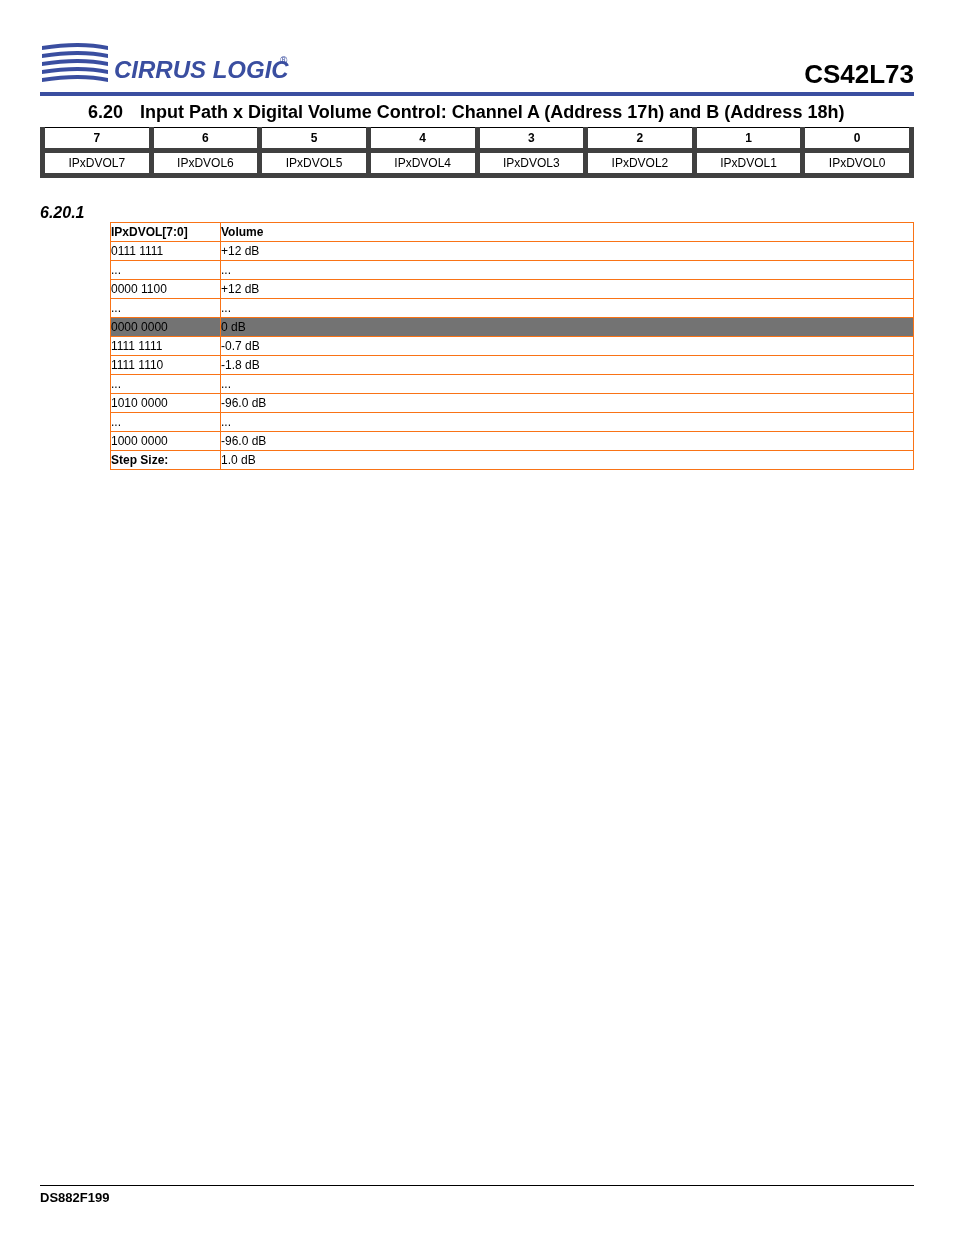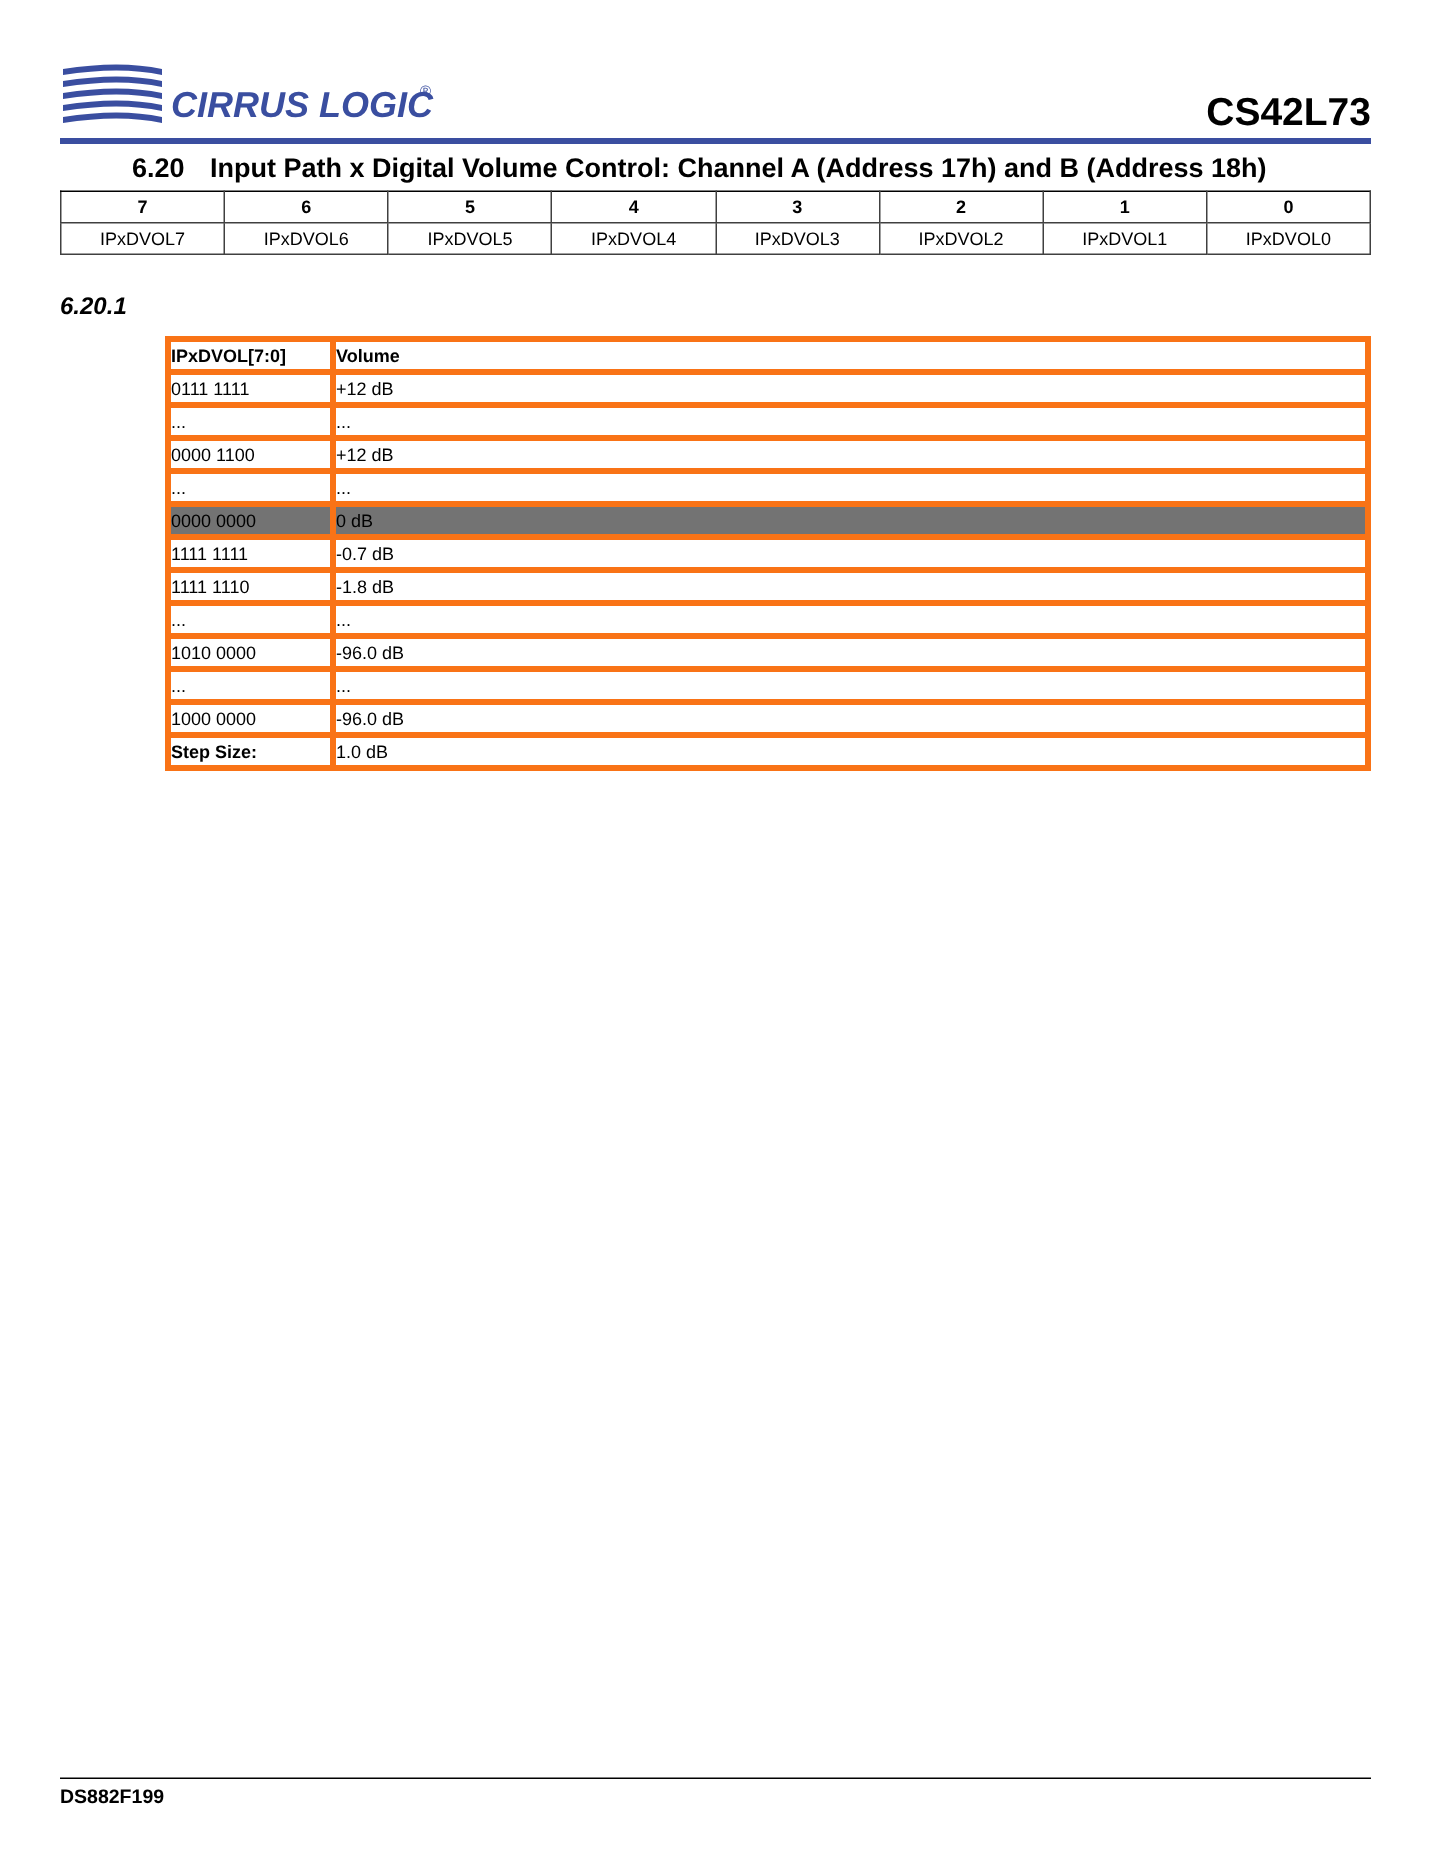--- a/index.html
+++ b/index.html
@@ -45,30 +45,30 @@
     margin-left: 48px;
   }
   .section-num { width: 52px; }
   .subsection-heading {
     display: flex;
     align-items: baseline;
     font-size: 16px;
     font-weight: bold;
     font-style: italic;
     margin-top: 26px;
-    margin-bottom: 10px;
+    margin-bottom: 0;
   }
   .subsection-num { width: 70px; }
   .bit-table {
     width: 100%;
     border-collapse: collapse;
     font-size: 12px;
   }
   .bit-table th, .bit-table td {
-    border: 1px solid #404040;
+    border: 5px solid #404040;
     text-align: center;
     padding: 3px 0;
   }
   .bit-table th {
     font-weight: bold;
     border-top: 1px solid #000;
   }
   .content-indent {
     margin-left: 70px;
   }
@@ -77,21 +77,21 @@
     line-height: 1.3;
     text-align: justify;
     margin-bottom: 8px;
   }
   .vol-table {
     width: 100%;
     border-collapse: collapse;
     font-size: 12px;
   }
   .vol-table th, .vol-table td {
-    border: 4px solid #f97316;
+    border: 1px solid #f97316;
     text-align: left;
     padding: 2px 0;
   }
   .vol-table th {
     font-weight: bold;
   }
   .vol-table .col1 { width: 110px; }
   .row-shade td { background: #737373; }
   .footer {
     position: absolute;

